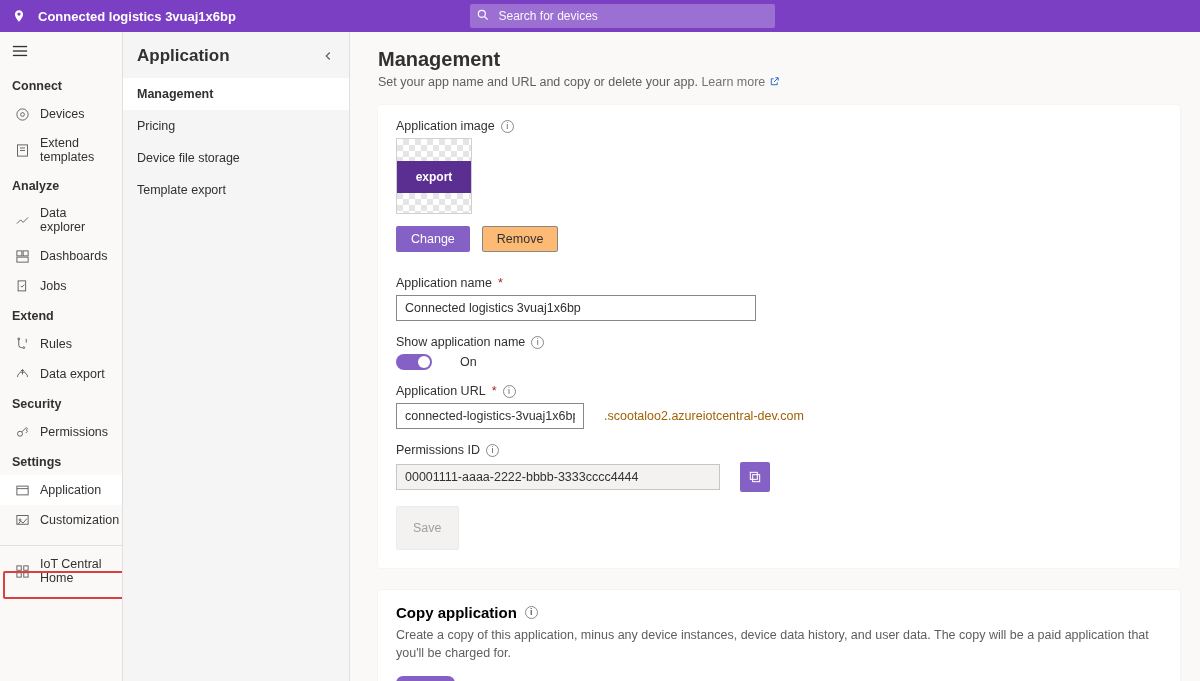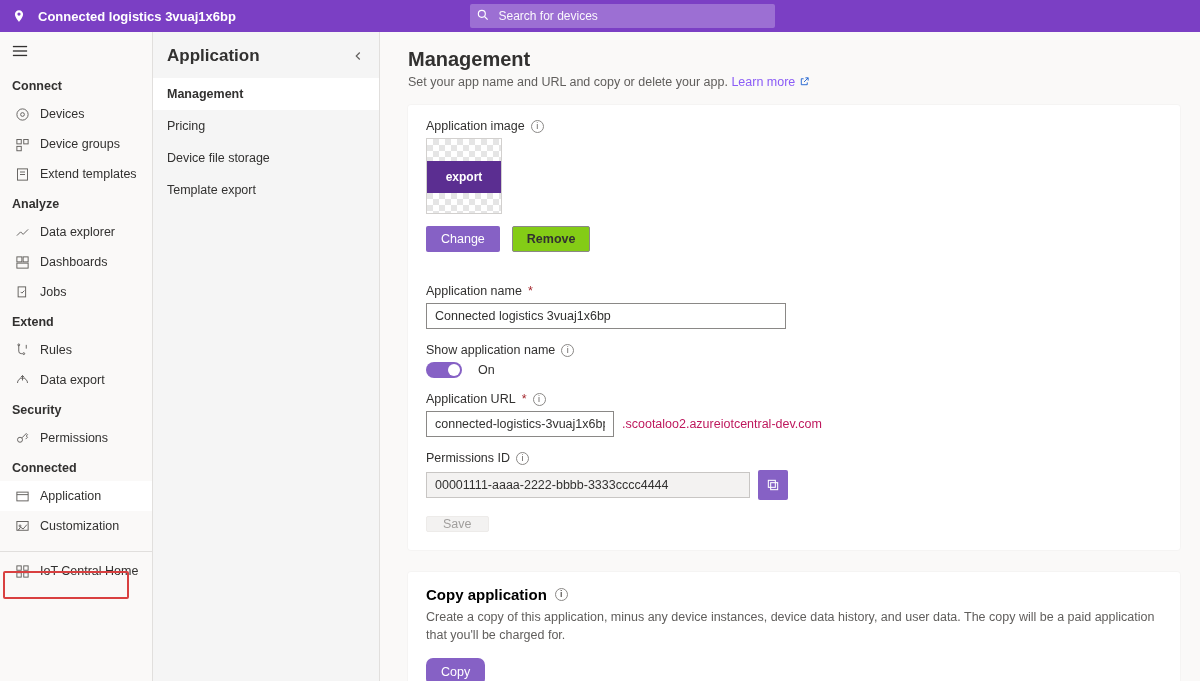--- a/index.html
+++ b/index.html
@@ -11,42 +11,42 @@
 .topbar .app-title { font-size: 13px; font-weight: 600; flex: 0 0 auto; }
 .topbar .search-wrap { margin-left:auto; margin-right:auto; width: 305px; position:relative; left:60px; }
 .topbar .search { width: 100%; height: 24px; background: rgba(255,255,255,0.25); border: none; border-radius:2px; color: white; padding: 0 0 0 28px; font-size: 12px; outline:none; }
 .topbar .search::placeholder { color: rgba(255,255,255,0.95); }
 .topbar .search-icon { position:absolute; left:6px; top:4px; width:14px; height:14px; }
 
 
 .shell { display: flex; height: calc(681px - 32px); }
 
 
-.nav { width: 153px; background: #faf9f8; border-right: 1px solid #e1dfdd; padding-top: 8px; font-size: 12.5px; color:#323130; overflow:hidden; position:relative;}
+.nav { width: 123px; background: #faf9f8; border-right: 1px solid #e1dfdd; padding-top: 8px; font-size: 12.5px; color:#323130; overflow:hidden; position:relative;}
 .nav .hamburger { padding: 4px 12px 10px 12px; }
 .nav .hamburger-icon { width:16px; height:14px; }
 .nav .section-label { font-size: 12.5px; font-weight: 600; padding: 8px 12px 6px 12px; color:#323130; }
 .nav .nav-item { display:flex; align-items:center; gap:10px; padding: 7px 12px 7px 14px; cursor:pointer; }
 .nav .nav-item .ic { width:16px; height:16px; flex:0 0 16px; display:flex; align-items:center; justify-content:center; color:#605e5c;}
 .nav .nav-item.active { background:#ffffff; }
 .nav .active-outline { position:absolute; border:2px solid #d94040; border-radius:2px; pointer-events:none; }
 
 
 .subnav { width: 227px; background:#f5f5f5; border-right:1px solid #e1dfdd; position:relative; }
 .subnav .subnav-head { display:flex; align-items:center; justify-content:space-between; padding: 14px 14px 12px 14px; }
 .subnav .subnav-title { font-size:17px; font-weight:600; color:#323130; }
 .subnav .collapse-icon { width:14px; height:14px; color:#605e5c; cursor:pointer;}
 .subnav .sub-item { padding: 9px 14px 9px 14px; font-size:12.5px; cursor:pointer; color:#323130;}
 .subnav .sub-item.selected { background:#ffffff; font-weight:600; }
 
 
 .main { flex:1; overflow-y:auto; background:#faf9f8; padding: 16px 20px 20px 28px; }
 .page-title { font-size: 20px; font-weight:600; color:#323130; margin-bottom:4px; }
 .page-desc { font-size:12.5px; color:#605e5c; margin-bottom:16px; }
-.page-desc a { color:#8b5cf6; text-decoration:none; }
+.page-desc a { color:#737373; text-decoration:none; }
 .ext-icon { display:inline-block; width:11px; height:11px; vertical-align:-1px; margin-left:4px;}
 
 .card { background:#ffffff; border-radius:3px; padding: 14px 18px 18px 18px; margin-bottom:22px; box-shadow: 0 0 0 1px rgba(0,0,0,0.02); }
 
 .field-label { font-size:12.5px; color:#323130; margin-bottom:5px; display:flex; align-items:center; gap:6px;}
 .req { color:#a4262c; }
 .info-icon { width:13px; height:13px; border:1px solid #8a8886; border-radius:50%; display:inline-flex; align-items:center; justify-content:center; font-size:9px; color:#605e5c; line-height:1; }
 
 .img-thumb { width:76px; height:76px; border:1px solid #d2d0ce; position:relative; margin-bottom:12px;
   background-image:
@@ -54,30 +54,30 @@
     linear-gradient(-45deg,#e5e5e5 25%,transparent 25%),
     linear-gradient(45deg,transparent 75%,#e5e5e5 75%),
     linear-gradient(-45deg,transparent 75%,#e5e5e5 75%);
   background-size:12px 12px;
   background-position:0 0, 0 6px, 6px -6px, -6px 0;
 }
 .img-thumb .center { position:absolute; left:0; right:0; top:22px; height:32px; background:#5b2e91; color:#fff; display:flex; align-items:center; justify-content:center; font-size:12px; font-weight:600;}
 
 .btn { display:inline-flex; align-items:center; justify-content:center; height:26px; padding:0 14px; font-size:12.5px; border-radius:2px; cursor:pointer; border:1px solid transparent; }
 .btn.primary { background:#8661c5; color:#fff; }
-.btn.secondary { background:#84cc16; border-color:#8a8886; color:#323130;font-weight:bold; }
+.btn.secondary { background:#fdba74; border-color:#8a8886; color:#323130; }
 .btn.disabled { background:#f3f2f1; color:#a19f9d; border-color:#edebe9; cursor:default; }
-.btn-row { display:flex; gap:12px; margin-bottom:32px; }
+.btn-row { display:flex; gap:12px; margin-bottom:24px; }
 
 .text-input { width:360px; height:26px; border:1px solid #8a8886; padding:0 8px; font-size:12.5px; font-family:inherit; color:#323130; }
 .text-input.short { width:188px; }
 .text-input.readonly { background:#f3f2f1; border-color:#c8c6c4; color:#323130; width:324px;}
 .field-group { margin-bottom:14px; }
-.inline-row { display:flex; align-items:center; gap:8px; }
-.suffix { font-size:12.5px; color:#be185d; }
+.inline-row { display:flex; align-items:center; gap:20px; }
+.suffix { font-size:12.5px; color:#a16207; }
 
 .toggle { width:36px; height:16px; background:#8661c5; border-radius:10px; position:relative; cursor:pointer; }
 .toggle .knob { position:absolute; right:2px; top:2px; width:12px; height:12px; background:#fff; border-radius:50%; }
 .toggle-label { font-size:12.5px; color:#323130; margin-left:8px; }
 
 .copy-btn { width:30px; height:30px; background:#8661c5; display:inline-flex; align-items:center; justify-content:center; border-radius:2px; cursor:pointer; }
 .copy-btn svg { width:14px; height:14px; stroke:#fff; }
 
 .card h3 { font-size:15px; font-weight:600; display:flex; align-items:center; gap:8px; margin-bottom:6px;}
 .card .desc { font-size:12.5px; color:#605e5c; margin-bottom:14px; line-height:1.4; max-width:760px;}
@@ -125,30 +125,20 @@
           <svg viewBox="0 0 24 24" width="15" height="15" fill="none" stroke="#605e5c" stroke-width="1.5">
             <circle cx="12" cy="12" r="9"></circle>
             <circle cx="12" cy="12" r="3"></circle>
           </svg>
         </span>
         <span>Devices</span>
       </div>
     <div class="nav-item">
         <span class="ic">
           <svg viewBox="0 0 24 24" width="15" height="15" fill="none" stroke="#605e5c" stroke-width="1.5">
-            <rect x="3" y="4" width="7" height="7"></rect>
-            <rect x="14" y="4" width="7" height="7"></rect>
-            <rect x="3" y="15" width="7" height="7"></rect>
-          </svg>
-        </span>
-        <span>Device groups</span>
-      </div>
-    <div class="nav-item">
-        <span class="ic">
-          <svg viewBox="0 0 24 24" width="15" height="15" fill="none" stroke="#605e5c" stroke-width="1.5">
             <rect x="4" y="3" width="16" height="18"></rect>
             <line x1="8" y1="8" x2="16" y2="8"></line>
             <line x1="8" y1="12" x2="16" y2="12"></line>
           </svg>
         </span>
         <span>Extend templates</span>
       </div>
 
     <div class="section-label">Analyze</div>
     <div class="nav-item">
@@ -207,21 +197,21 @@
     <div class="nav-item">
         <span class="ic">
           <svg viewBox="0 0 24 24" width="15" height="15" fill="none" stroke="#605e5c" stroke-width="1.5">
             <circle cx="8" cy="14" r="4"></circle>
             <path d="M11 11l7-7 2 2-2 2 2 2-3 3"></path>
           </svg>
         </span>
         <span>Permissions</span>
       </div>
 
-    <div class="section-label">Connected</div>
+    <div class="section-label">Settings</div>
     <div class="nav-item active" style="position:relative;">
         <span class="ic">
           <svg viewBox="0 0 24 24" width="15" height="15" fill="none" stroke="#605e5c" stroke-width="1.5">
             <rect x="3" y="5" width="18" height="14"></rect>
             <line x1="3" y1="9" x2="21" y2="9"></line>
           </svg>
         </span>
         <span>Application</span>
       </div>
     <div class="active-outline" style="left:3px; top:539px; width:126px; height:28px;"></div>
@@ -333,21 +323,21 @@
           <input class="text-input readonly" readonly="" value="00001111-aaaa-2222-bbbb-3333cccc4444" style="">
           <div class="copy-btn">
             <svg viewBox="0 0 24 24" fill="none" stroke-width="1.8">
                 <rect x="8" y="8" width="12" height="12"></rect>
                 <rect x="4" y="4" width="12" height="12"></rect>
               </svg>
           </div>
         </div>
       </div>
 
-      <div class="btn disabled" style="height:16px; padding:0 16px;">Save</div>
+      <div class="btn disabled" style="height:44px; padding:0 16px;">Save</div>
     </div>
 
     <div class="card">
       <h3>
         <span>Copy application</span>
         <span class="info-icon">i</span>
       </h3>
       <div class="desc">Create a copy of this application, minus any device instances, device data history, and user data. The copy will be a paid application that you'll be charged for.</div>
       <div class="btn primary" style="height:28px;border-radius:7px;">Copy</div>
     </div>

